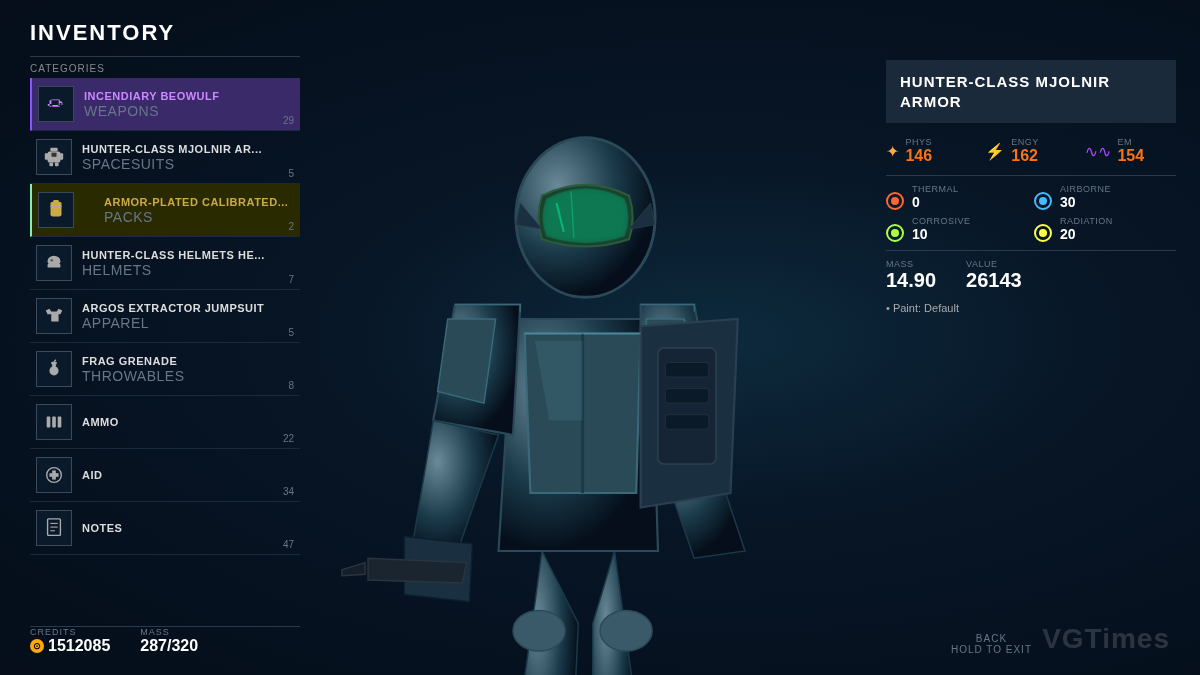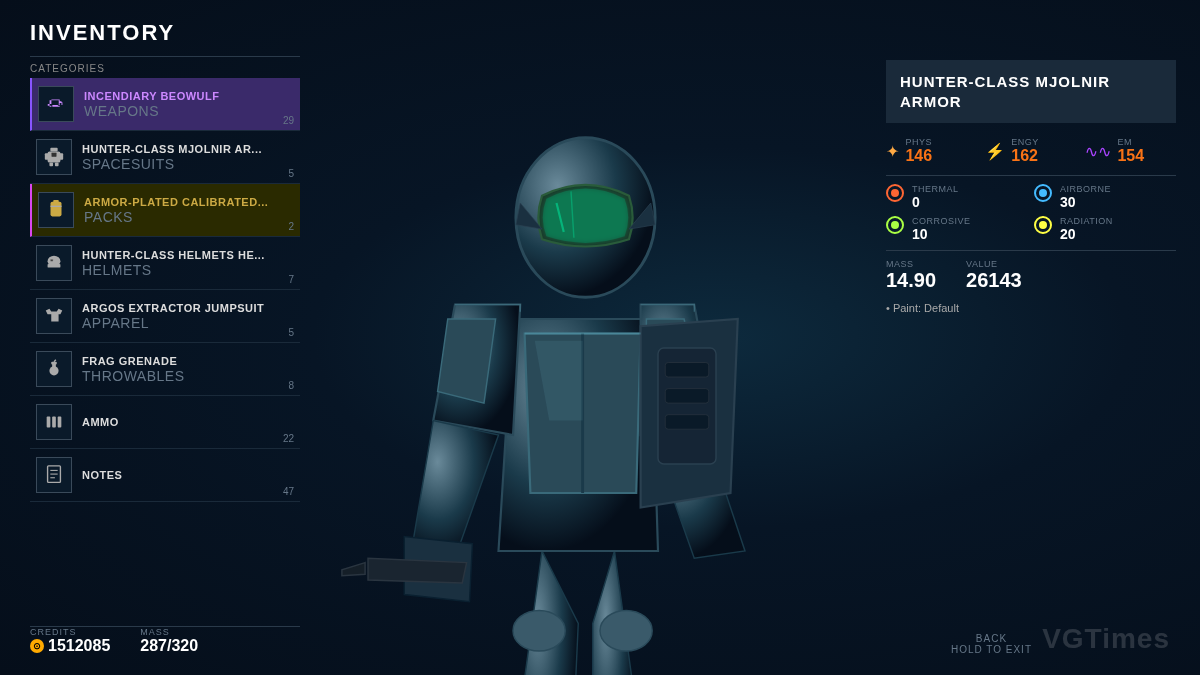--- a/index.html
+++ b/index.html
@@ -57,21 +57,22 @@
       min-height: 48px;
     }
 
     .category-item.active {
       background: #3a2a6a;
       border-left: 2px solid #8855ff;
     }
 
     .category-item.active-yellow {
       background: #2a2a00;
-      border-left: 2px solid #d946ef;
+      border-left: 2px solid #86efac;
+      gap: 20px;
     }
 
     .category-item .icon {
       width: 36px;
       height: 36px;
       margin-right: 10px;
       flex-shrink: 0;
       display: flex;
       align-items: center;
       justify-content: center;
@@ -238,21 +239,21 @@
 
     .resist-grid {
       display: grid;
       grid-template-columns: 1fr 1fr;
       gap: 6px;
       margin-bottom: 8px;
     }
 
     .resist-item {
       display: flex;
-      align-items: flex-start;
+      align-items: flex-end;
       gap: 8px;
     }
 
     .resist-icon {
       width: 18px;
       height: 18px;
       border-radius: 50%;
       border: 2px solid #667788;
       display: flex;
       align-items: center;
@@ -448,20 +449,33 @@
           <rect x="10" y="6" width="4" height="12" rx="1"></rect>
           <rect x="16" y="6" width="4" height="12" rx="1"></rect>
         </svg>
     </div>
     <div class="cat-text">
       <div class="cat-name">AMMO</div>
     </div>
     <div class="cat-count">22</div>
   </div>
 
+  <div class="category-item">
+    <div class="icon">
+      <svg viewBox="0 0 24 24">
+          <circle cx="12" cy="12" r="8" fill="none" stroke="#aaa" stroke-width="1.5"></circle>
+          <rect x="10" y="7" width="4" height="10"></rect>
+          <rect x="7" y="10" width="10" height="4"></rect>
+        </svg>
+    </div>
+    <div class="cat-text">
+      <div class="cat-name">AID</div>
+    </div>
+    <div class="cat-count">34</div>
+  </div>
 
   <div class="category-item">
     <div class="icon">
       <svg viewBox="0 0 24 24">
           <rect x="5" y="2" width="14" height="18" rx="1" fill="none" stroke="#aaa" stroke-width="1.5"></rect>
           <line x1="8" y1="7" x2="16" y2="7" stroke="#aaa" stroke-width="1.2"></line>
           <line x1="8" y1="11" x2="16" y2="11" stroke="#aaa" stroke-width="1.2"></line>
           <line x1="8" y1="15" x2="13" y2="15" stroke="#aaa" stroke-width="1.2"></line>
         </svg>
     </div>

